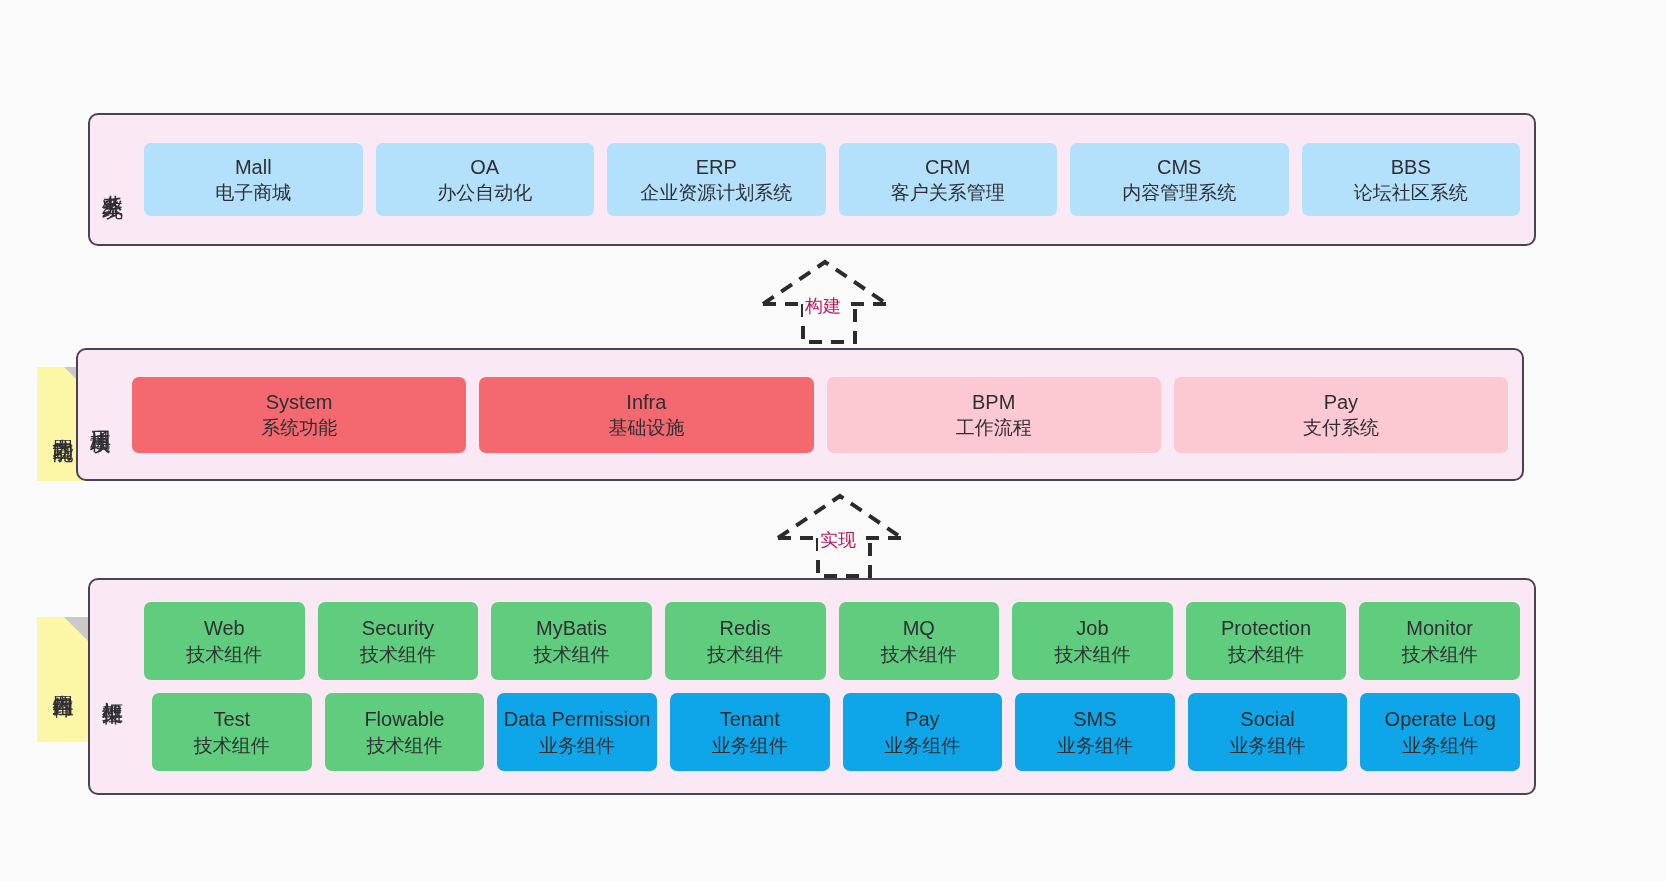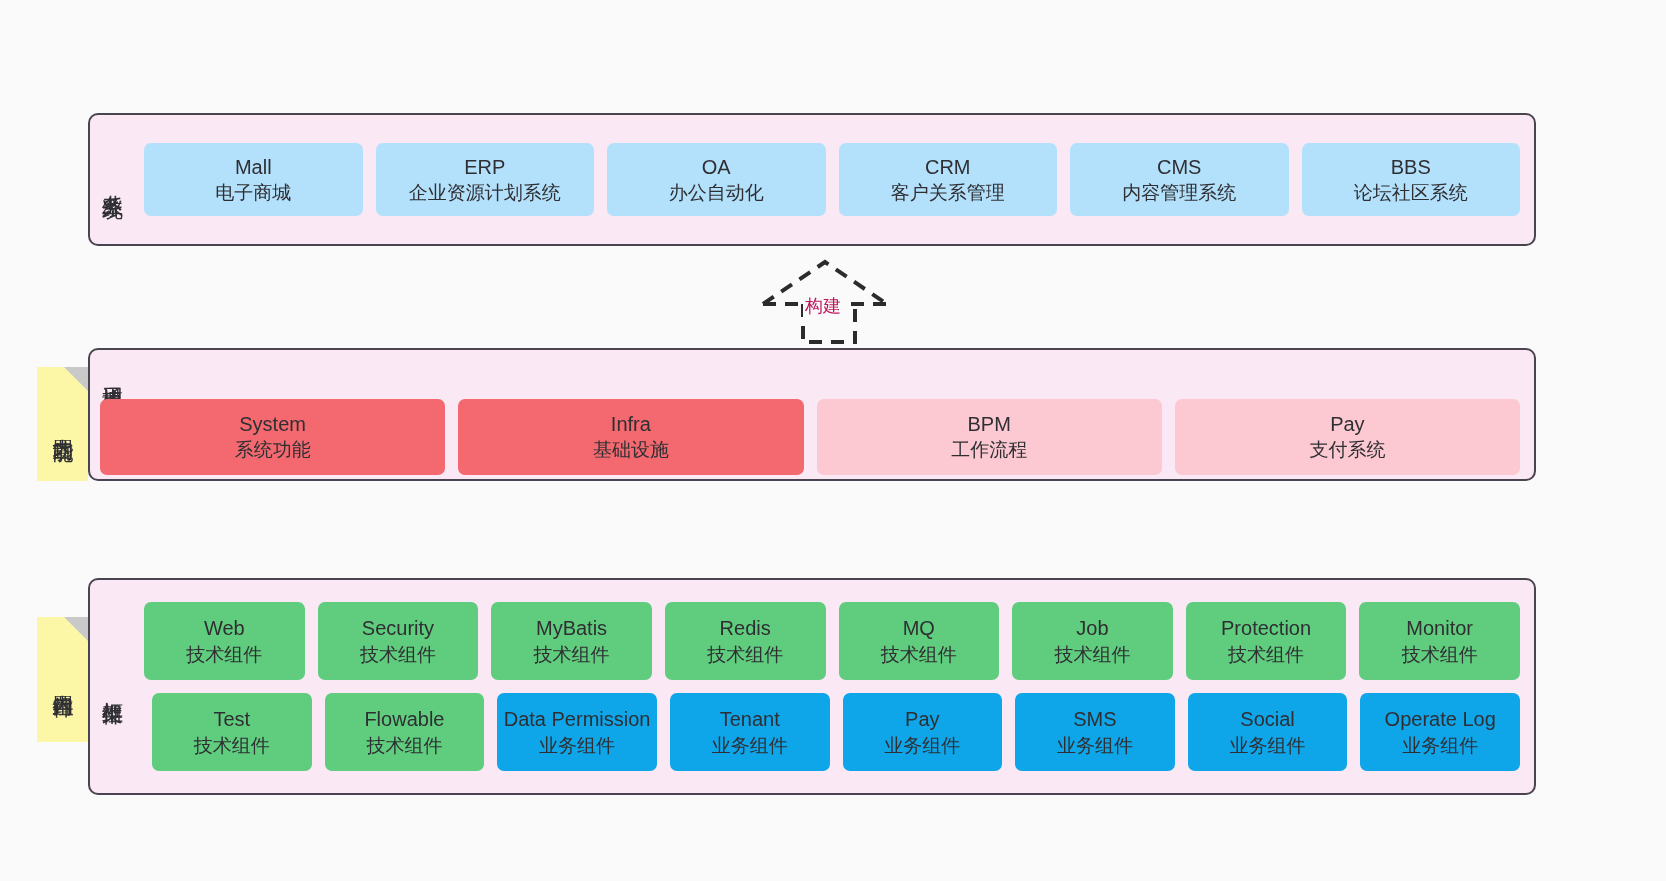--- a/index.html
+++ b/index.html
@@ -138,26 +138,26 @@
 
   <div class="layer" id="layer-business" style="left:88px; top:113px; width:1448px; height:133px;">
     <div class="layer-title">业务系统</div>
     <div class="layer-body">
       <div class="row" style="height:73px;">
         <div class="node blue">
           <span class="t">Mall</span>
           <span class="s">电子商城</span>
         </div>
         <div class="node blue">
+          <span class="t">OA</span>
+          <span class="s">办公自动化</span>
+        </div>
+        <div class="node blue">
           <span class="t">ERP</span>
           <span class="s">企业资源计划系统</span>
-        </div>
-        <div class="node blue">
-          <span class="t">OA</span>
-          <span class="s">办公自动化</span>
         </div>
         <div class="node blue">
           <span class="t">CRM</span>
           <span class="s">客户关系管理</span>
         </div>
         <div class="node blue">
           <span class="t">CMS</span>
           <span class="s">内容管理系统</span>
         </div>
         <div class="node blue">
@@ -177,21 +177,21 @@
       <path d="M 48 48 L 48 86 L 100 86 L 100 48" stroke="#2b2b2b" stroke-width="4" stroke-dasharray="13 9" fill="none"></path>
     </svg>
     <span class="lbl" style="left:48px; top:38px;">构建</span>
   </div>
 
   <div class="note" style="left:37px; top:367px; width:51px; height:114px;">
     <span class="fold"></span>
     <span>内置功能</span>
   </div>
 
-  <div class="layer" id="layer-common" style="left:88px; top:348px; width:1448px; height:133px;flex-direction:column;">
+  <div class="layer" id="layer-common" style="left:76px; top:348px; width:1448px; height:133px;">
     <div class="layer-title">通用模块</div>
     <div class="layer-body">
       <div class="row" style="height:76px;">
         <div class="node red">
           <span class="t">System</span>
           <span class="s">系统功能</span>
         </div>
         <div class="node red">
           <span class="t">Infra</span>
           <span class="s">基础设施</span>
@@ -201,20 +201,28 @@
           <span class="s">工作流程</span>
         </div>
         <div class="node pink">
           <span class="t">Pay</span>
           <span class="s">支付系统</span>
         </div>
       </div>
     </div>
   </div>
 
+  <div class="arrow" style="left:770px; top:490px; width:150px; height:90px;">
+    <svg width="150" height="90" viewBox="0 0 150 90" fill="none">
+      <path d="M 8 48 L 70 6 L 132 48" stroke="#2b2b2b" stroke-width="4" stroke-dasharray="13 9" stroke-linecap="butt" fill="none"></path>
+      <path d="M 8 48 L 132 48" stroke="#2b2b2b" stroke-width="4" stroke-dasharray="13 9" stroke-linecap="butt" fill="none"></path>
+      <path d="M 48 48 L 48 86 L 100 86 L 100 48" stroke="#2b2b2b" stroke-width="4" stroke-dasharray="13 9" fill="none"></path>
+    </svg>
+    <span class="lbl" style="left:48px; top:38px;">实现</span>
+  </div>
 
   <div class="note" style="left:37px; top:617px; width:51px; height:125px;">
     <span class="fold"></span>
     <span>内置组件</span>
   </div>
 
   <div class="layer" id="layer-framework" style="left:88px; top:578px; width:1448px; height:217px;">
     <div class="layer-title">框架组件</div>
     <div class="layer-body">
 

